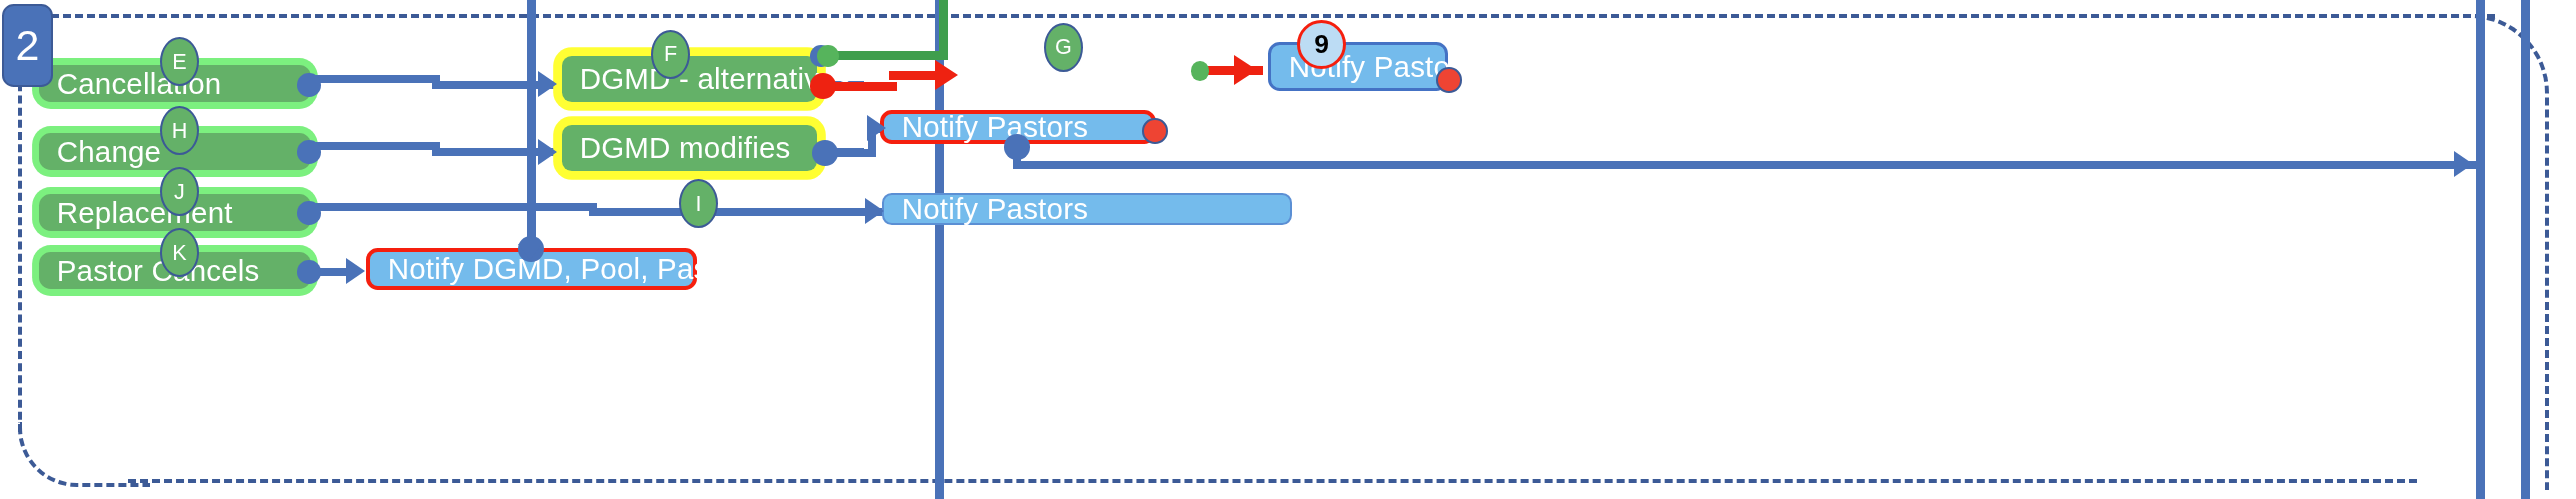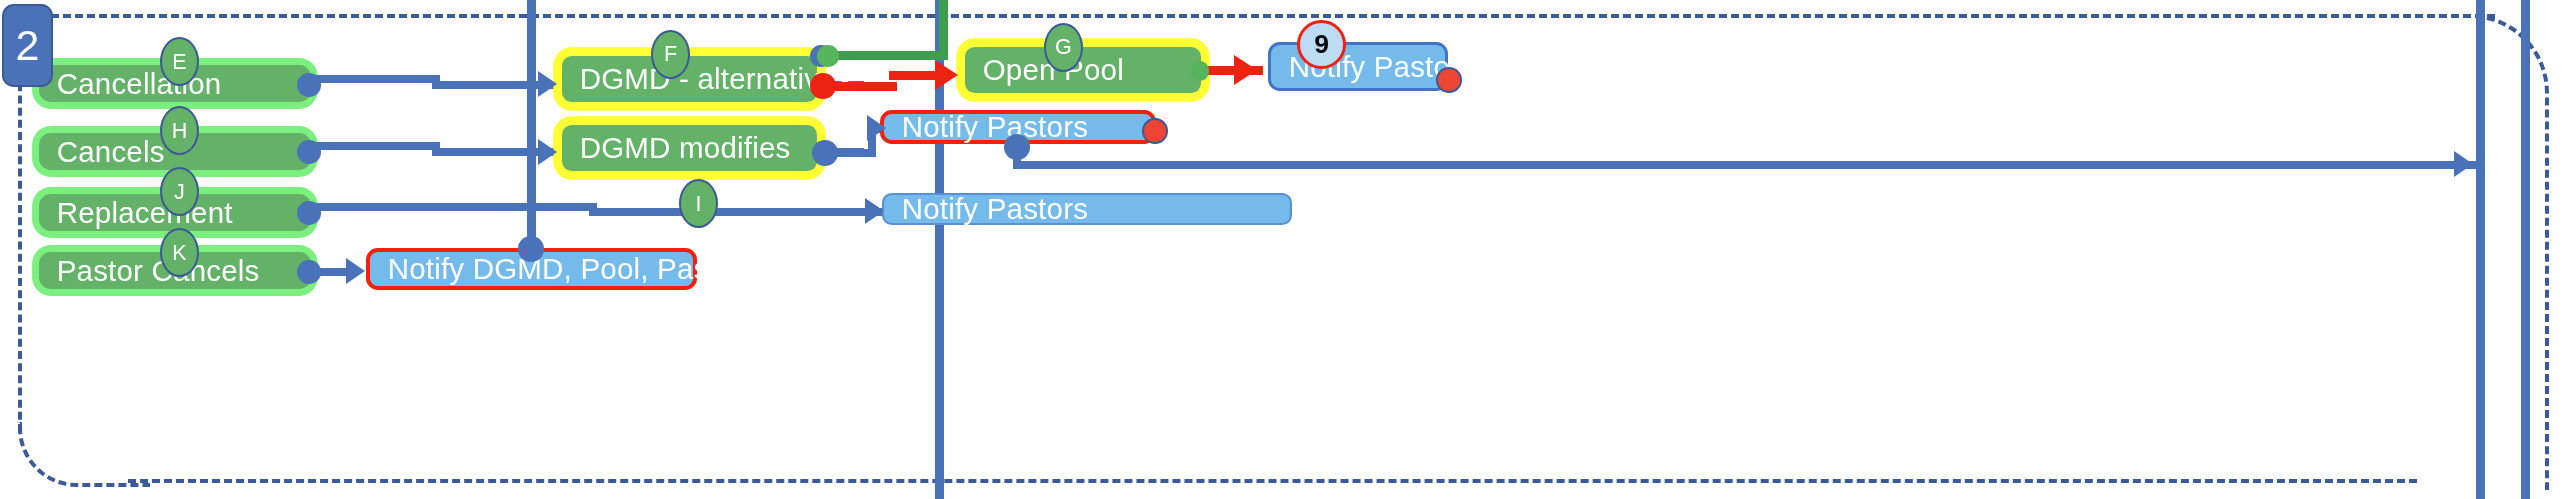--- a/index.html
+++ b/index.html
@@ -102,36 +102,33 @@
   <div class="dot-green" style="left:817px;top:45px;width:21.6px;height:21.6px;"></div>
   <div class="hline-green" style="left:830px;top:51px;width:118px;"></div>
   <div class="vline-green" style="left:939px;top:-39px;height:94px;"></div>
 
   <div class="dot-red" style="left:810px;top:73px;width:25.5px;height:25.5px;"></div>
   <div class="hline-red" style="left:828px;top:82px;width:69px;"></div>
   <div class="hline-red" style="left:889px;top:71px;width:59px;"></div>
   <div class="arrow-r" style="left:935px;top:60px;"></div>
 
   <div class="badge" style="left:1044px;top:22.6px;">G</div>
-  <div class="node green-yellow" style="left:965px;top:47px;width:236px;height:46px;">
-    <span class="label">Open Pool</span>
-  </div>
   <div class="dot-green" style="left:1191px;top:61px;width:17.7px;height:19.6px;"></div>
   <div class="hline-red" style="left:1206px;top:66px;width:57px;"></div>
   <div class="arrow-r" style="left:1234px;top:55px;"></div>
 
   <div class="badge-num" style="left:1297px;top:19.6px;">9</div>
   <div class="node blue-node" style="left:1268px;top:42px;width:180px;height:49px;">
     <span class="label">Notify Pastors</span>
   </div>
   <div class="dot-red-ring" style="left:1436px;top:67px;width:21.6px;height:21.6px;"></div>
 
   <div class="badge" style="left:160px;top:106px;">H</div>
   <div class="node green-node" style="left:39px;top:133px;width:272px;height:37px;">
-    <span class="label">Cancels</span>
+    <span class="label">Change</span>
   </div>
   <div class="dot" style="left:297px;top:140px;width:23.6px;height:23.6px;"></div>
   <div class="hline" style="left:312px;top:142px;width:128px;"></div>
   <div class="hline" style="left:432px;top:148px;width:432px;"></div>
   <div class="arrow-b" style="left:538px;top:139px;"></div>
 
   <div class="node green-yellow" style="left:562px;top:125px;width:255px;height:46px;">
     <span class="label">DGMD modifies</span>
   </div>
   <div class="dot" style="left:812px;top:140px;width:25.5px;height:25.5px;"></div>

